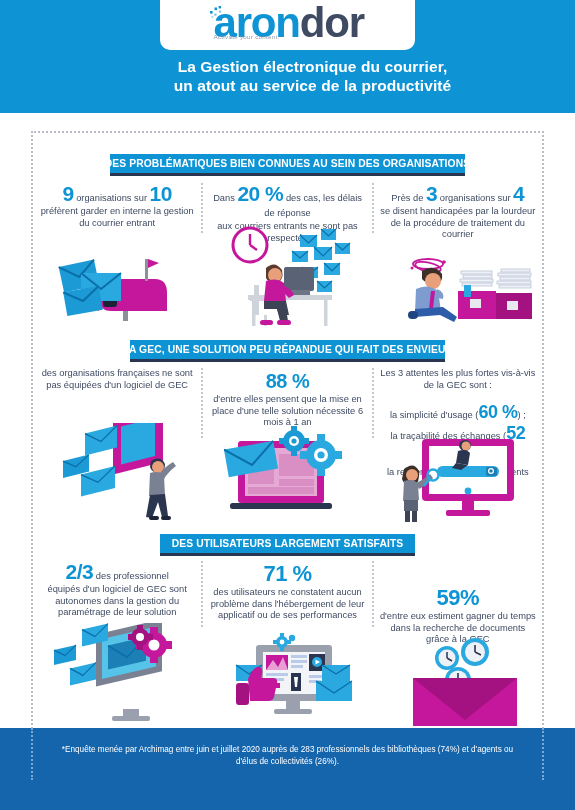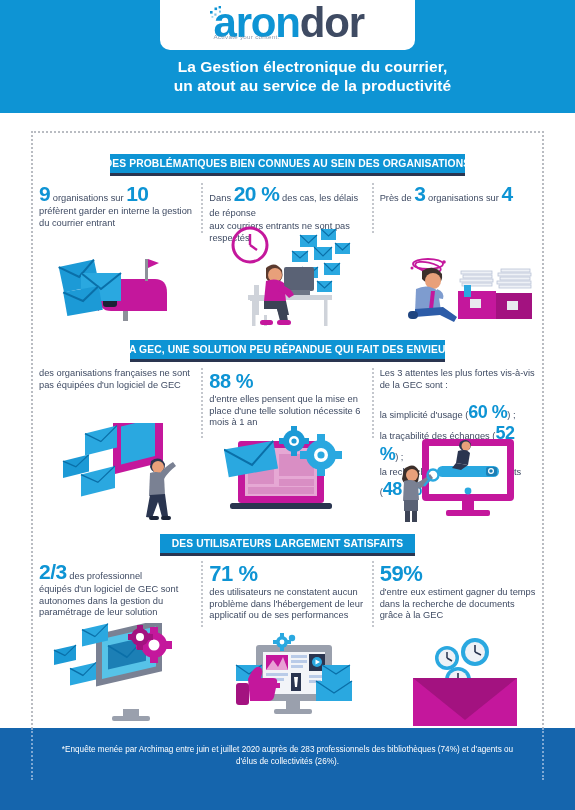--- a/index.html
+++ b/index.html
@@ -79,21 +79,21 @@
     content: "";
     position: absolute; left: 0; right: 0; bottom: -3px;
     height: 3px; background: #2a3550;
   }
 
   
   .row { position: absolute; left: 33px; width: 509px; display: flex; }
   .col {
     flex: 1 1 0; position: relative;
     padding: 0 6px;
-    text-align: left;
+    text-align: center;
   }
   .col + .col { border-left: 2px dotted #c4c7cd; }
 
   .stat-line {
     color: #3f4b63;
     font-size: 9.3px;
     line-height: 11.6px;
   }
   .big {
     color: #0e94d4;
@@ -168,20 +168,21 @@
       <div class="col">
         <div class="stat-line lead">
           <span>Dans </span><span class="big">20 %</span><span> des cas, les délais de réponse</span>
         </div>
         <div class="stat-line">aux courriers entrants ne sont pas respectés</div>
       </div>
       <div class="col">
         <div class="stat-line lead">
           <span>Près de </span><span class="big">3</span><span> organisations sur </span><span class="big">4</span>
         </div>
+        <div class="stat-line">se disent handicapées par la lourdeur de la procédure de traitement du courrier</div>
       </div>
     </div>
 
     <div class="ill" style="left:55px; top:122px;">
       <svg width="120" height="80" viewBox="0 0 120 80">
         <rect x="68" y="36" width="5" height="40" fill="#8d9099"></rect>
         <path d="M44 34 L100 34 Q112 34 112 48 L112 66 L56 66 Q44 66 44 52 Z" fill="#c4179c"></path>
         <path d="M44 34 L56 34 Q44 40 44 52 L44 66 Q34 60 34 50 Q34 38 44 34 Z" fill="#a31280"></path>
         <rect x="48" y="38" width="14" height="24" rx="3" fill="#1a2236"></rect>
         <rect x="90" y="14" width="3" height="22" fill="#8d9099"></rect>
@@ -413,21 +414,21 @@
         <div class="stat-line lead">
           <span class="big">2/3</span><span> des professionnel</span>
         </div>
         <div class="stat-line">équipés d'un logiciel de GEC sont autonomes dans la gestion du paramétrage de leur solution</div>
       </div>
       <div class="col">
         <div class="big" style="font-size:22px; line-height:26px;">71 %</div>
         <div class="stat-line">des utilisateurs ne constatent aucun problème dans l'hébergement de leur applicatif ou de ses performances</div>
       </div>
       <div class="col">
-        <div class="big" style="font-size:22px; line-height:26px;">59%</div>
+        <div class="big" style="font-size:22px; line-height:26px;margin-top:24px;">59%</div>
         <div class="stat-line">d'entre eux estiment gagner du temps dans la recherche de documents grâce à la GEC</div>
       </div>
     </div>
 
     <div class="ill" style="left:50px; top:500px;">
       <svg width="130" height="100" viewBox="0 0 130 100">
         <path d="M46 22 L112 22 L112 74 L46 74 Z" fill="#7a8193" transform="skewY(-13)"></path>
         <path d="M52 28 L106 28 L106 68 L52 68 Z" fill="#56c3e8" transform="skewY(-13)"></path>
         <g>
           <path d="M58 36 L96 36 L96 60 L58 60 Z" fill="#1c7fb5" transform="skewY(-13)"></path>

